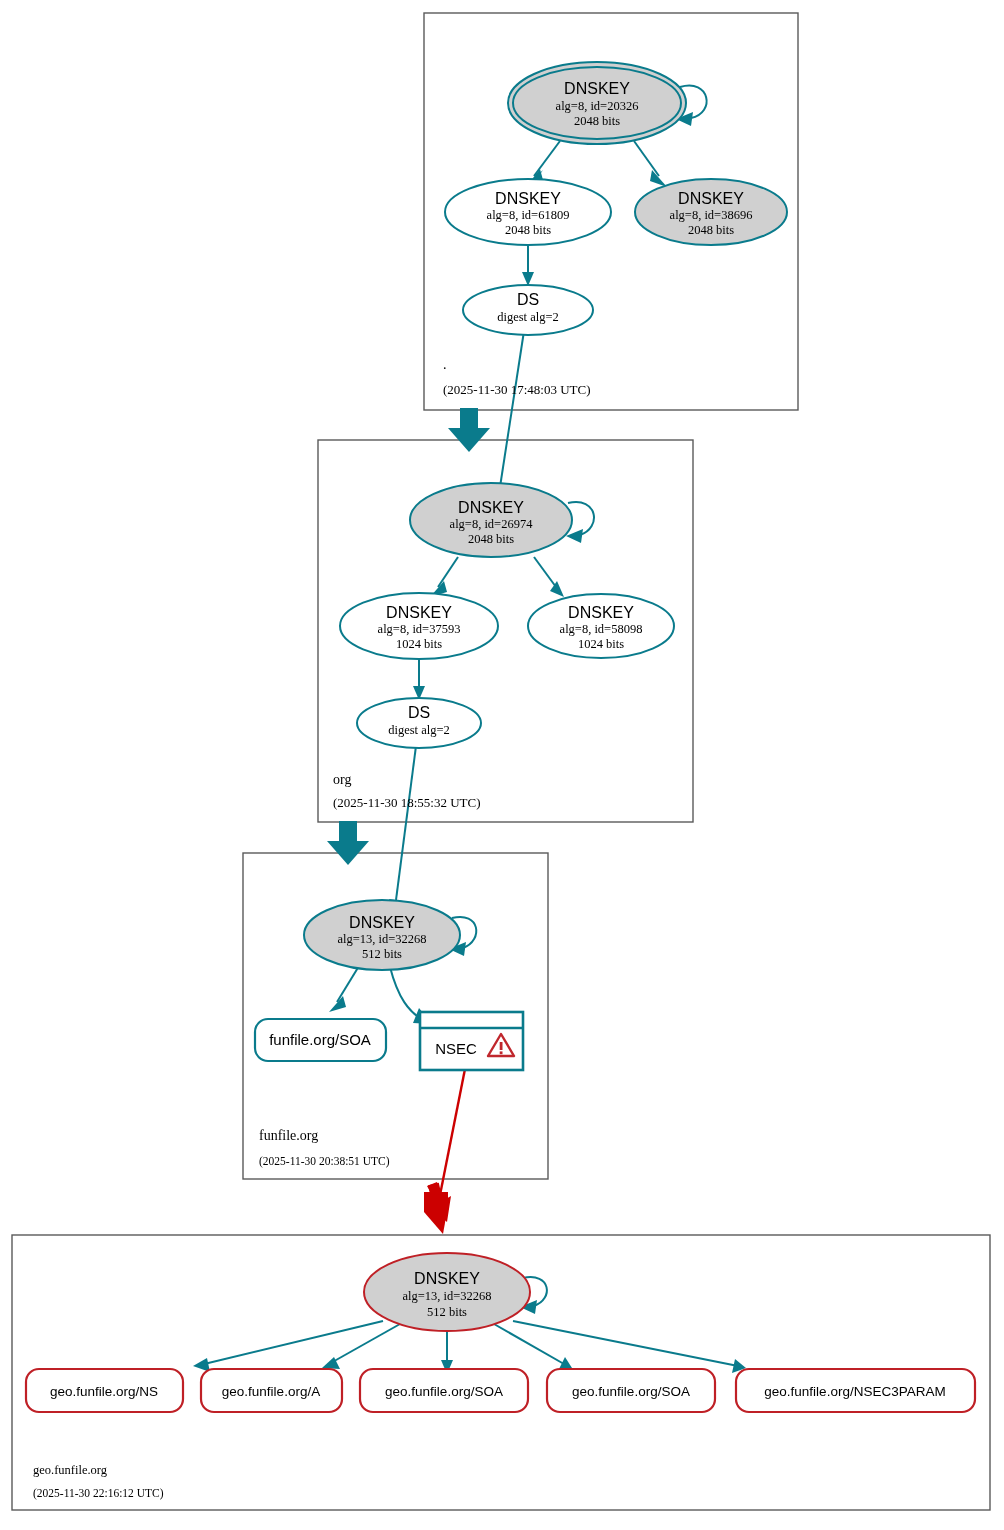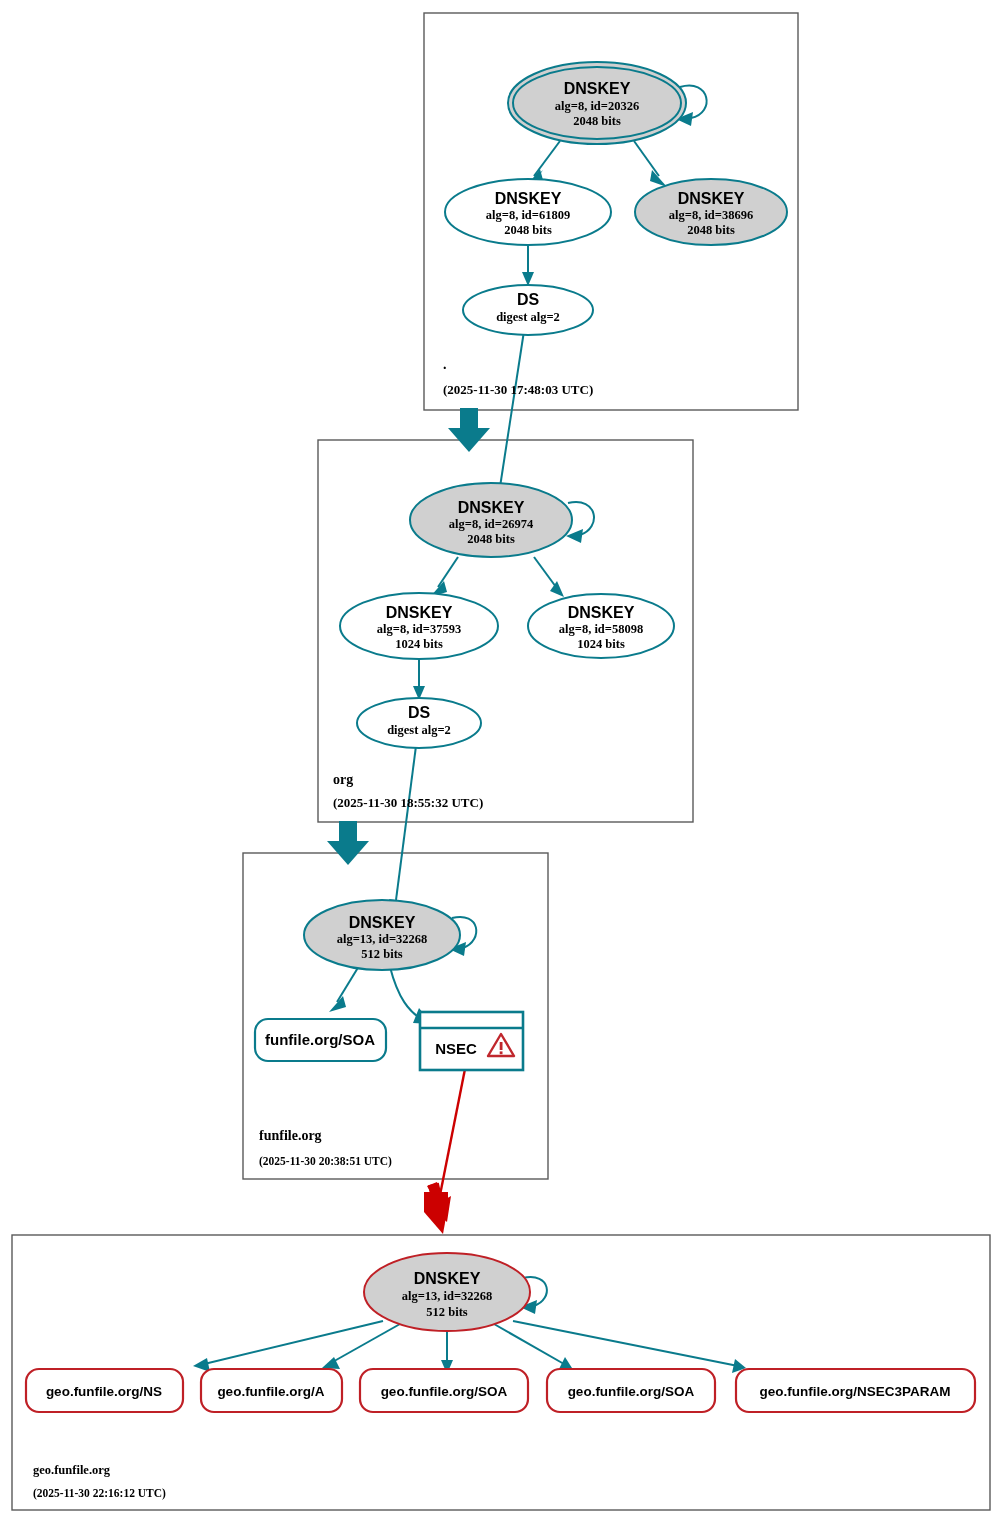--- a/index.html
+++ b/index.html
@@ -10,21 +10,20 @@
   body {
     width: 1004px;
     height: 1530px;
     font-family: "Liberation Serif", serif;
     overflow: hidden;
   }
   #stage {
     position: relative;
     width: 1004px;
     height: 1122px;
-    font-weight: bold;
   }
   svg#graph {
     position: absolute;
     top: 0;
     left: 0;
     width: 1004px;
     height: 1530px;
   }
   .zone-box {
     fill: none;

